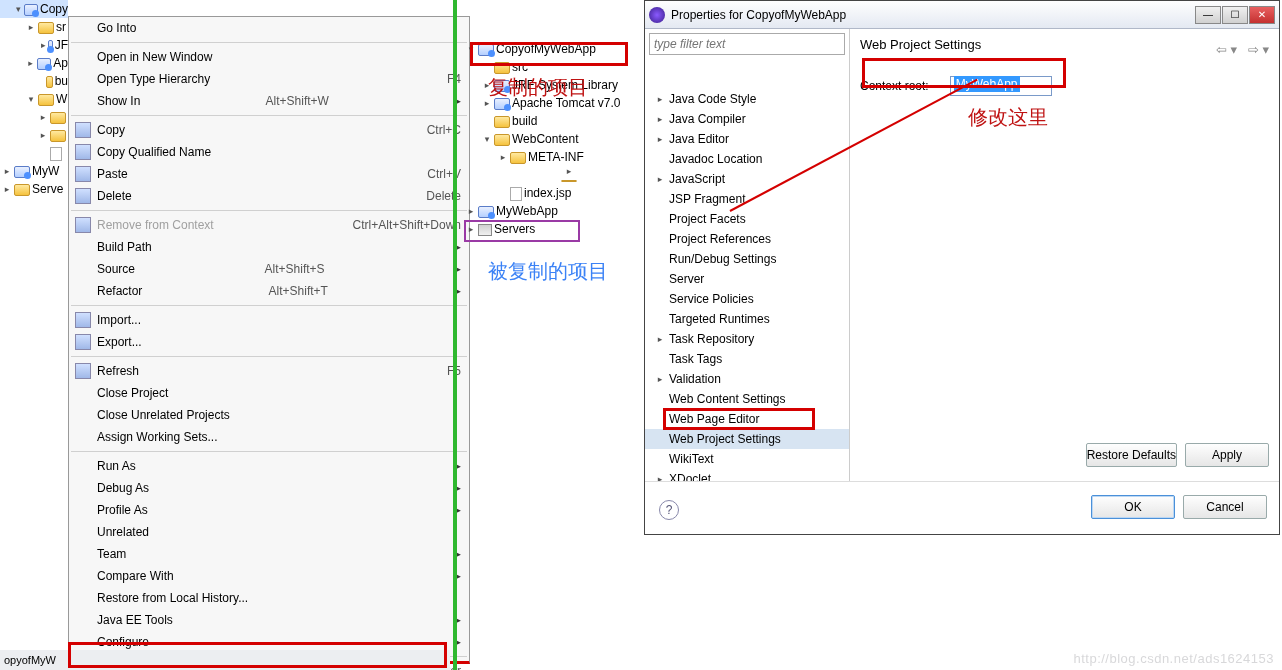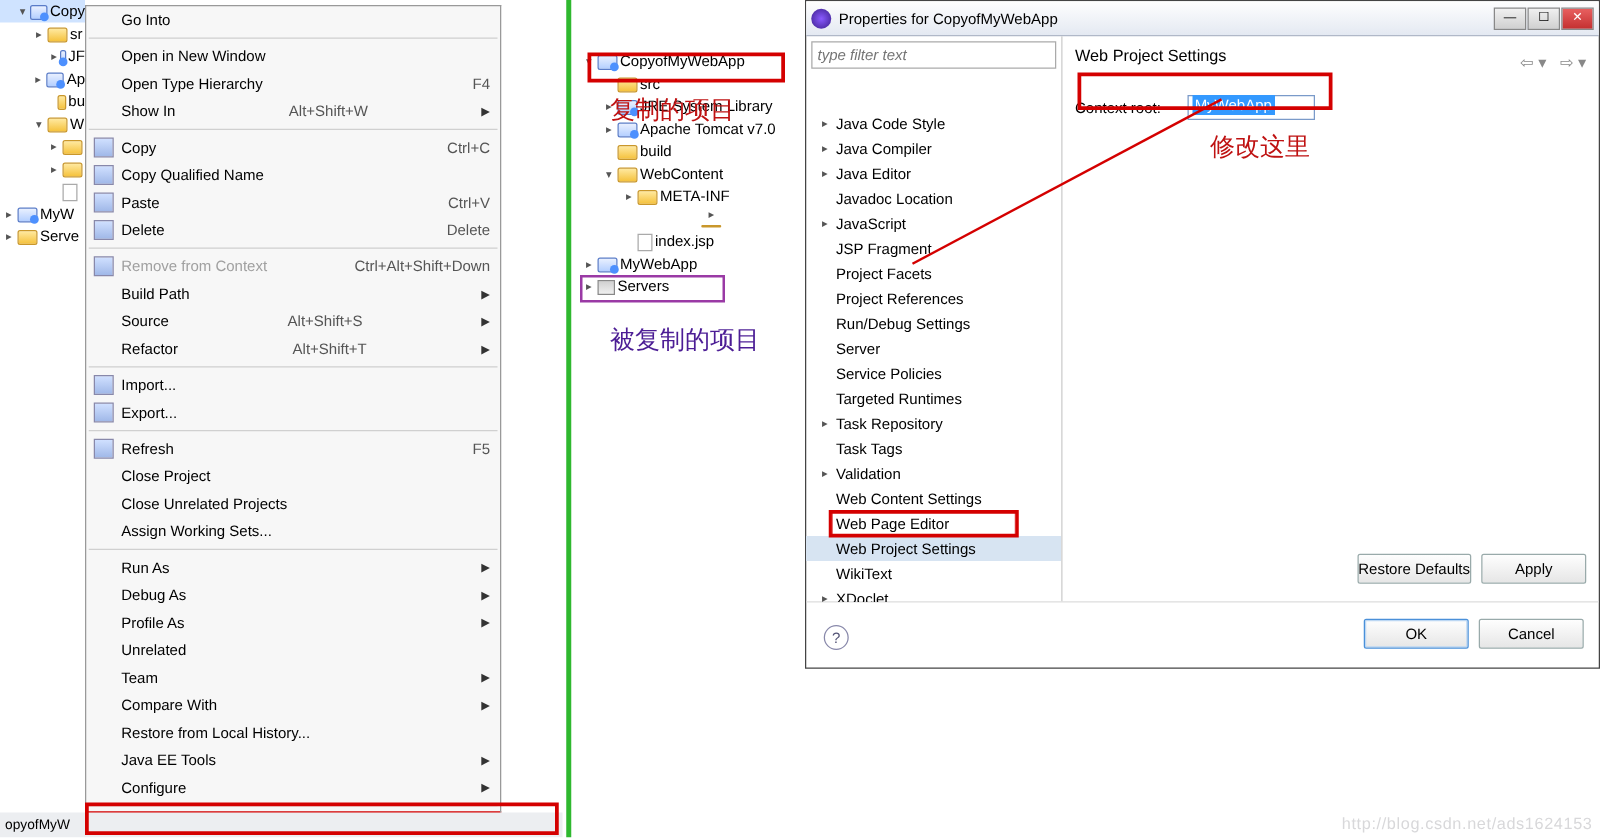--- a/index.html
+++ b/index.html
@@ -1,18 +1,18 @@
 <!DOCTYPE html>
 <html><head>
 <meta charset="utf-8">
 <style>
 * { box-sizing: border-box; margin: 0; padding: 0; font-family: "Segoe UI", Tahoma, sans-serif; font-size: 12px; }
 body { background: #fff; width: 1282px; height: 670px; position: relative; overflow: hidden; }
 .col1 { position: absolute; left: 0; top: 0; width: 68px; height: 670px; }
-.col2 { position: absolute; left: 68px; top: 4px; width: 333px; height: 648px; background: #f7f7f7; border: 1px solid #999; border-bottom: 3px solid #d40000; }
+.col2 { position: absolute; left: 68px; top: 16px; width: 402px; height: 648px; background: #f7f7f7; border: 1px solid #999; border-bottom: 3px solid #d40000; }
 .sep { position: absolute; left: 453px; top: 0; width: 4px; height: 670px; background: #2fb82f; }
 .col3 { position: absolute; left: 462px; top: 0; width: 178px; height: 670px; }
 .col4 { position: absolute; left: 644px; top: 0; width: 636px; height: 535px; background: #fff; border: 1px solid #444; }
 .tree-item { display: flex; align-items: center; height: 18px; padding-left: 2px; gap: 2px; white-space: nowrap; overflow: hidden; }
 .tw { width: 10px; height: 10px; display: inline-flex; align-items: center; justify-content: center; color: #555; font-size: 9px; }
 .tw.open::before { content: "▾"; }
 .tw.closed::before { content: "▸"; }
 .ico { width: 16px; height: 16px; display: inline-block; }
 .ico-folder { background: linear-gradient(#ffe9a0,#f5c23d); border: 1px solid #c9972b; border-radius: 2px; height: 12px; margin-top: 2px; }
 .ico-proj { background: linear-gradient(#e9f0ff,#b4cfff); border: 1px solid #5a7cc8; border-radius: 2px; height: 12px; margin-top: 2px; position: relative; }
@@ -41,21 +41,21 @@
 .form-row { display: flex; align-items: center; gap: 6px; }
 .text-input { height: 20px; border: 1px solid #7a9ac9; padding: 0 3px; background: #fff; color: #fff; width: 102px; }
 .text-input .sel { background: #3399ff; color: #fff; padding: 1px 2px; }
 .bbar { height: 50px; display: flex; align-items: center; justify-content: flex-end; padding: 0 12px; gap: 8px; border-top: 1px solid #ddd; }
 .btn { min-width: 84px; height: 24px; border: 1px solid #9aa; background: linear-gradient(#fefefe,#e6e6e6); border-radius: 2px; text-align: center; line-height: 22px; cursor: default; }
 .btn.default { border-color: #4a90d9; box-shadow: 0 0 0 1px #bcd7f3 inset; }
 .help-ico { width: 20px; height: 20px; border: 1px solid #88a; border-radius: 50%; text-align: center; line-height: 18px; color: #557; position: absolute; left: 14px; bottom: 14px; }
 .redbox { border: 3px solid #d40000; position: absolute; }
 .purplebox { border: 2px solid #9a3aa5; position: absolute; }
 .ann-red { position: absolute; color: #bf1212; font-family: "SimSun", serif; font-size: 20px; }
-.ann-purple { position: absolute; color: #4c1d95; font-family: "SimSun", serif; font-size: 20px; }
+.ann-purple { position: absolute; color: #3b82f6; font-family: "SimSun", serif; font-size: 20px; }
 .redline { position: absolute; height: 2px; background: #d40000; transform-origin: left center; }
 .watermark { position: absolute; right: 8px; bottom: 4px; color: #d8d8da; font-size: 13px; letter-spacing: .5px; }
 .navarrows { margin-left: auto; display: flex; gap: 4px; color: #888; font-size: 13px; }
 </style>
 </head>
 <body>
 
 <div class="col1" id="left-tree">
     <div class="tree-item" style="padding-left: 14px; background: rgb(207, 227, 255);">
       <span class="tw open"></span>

